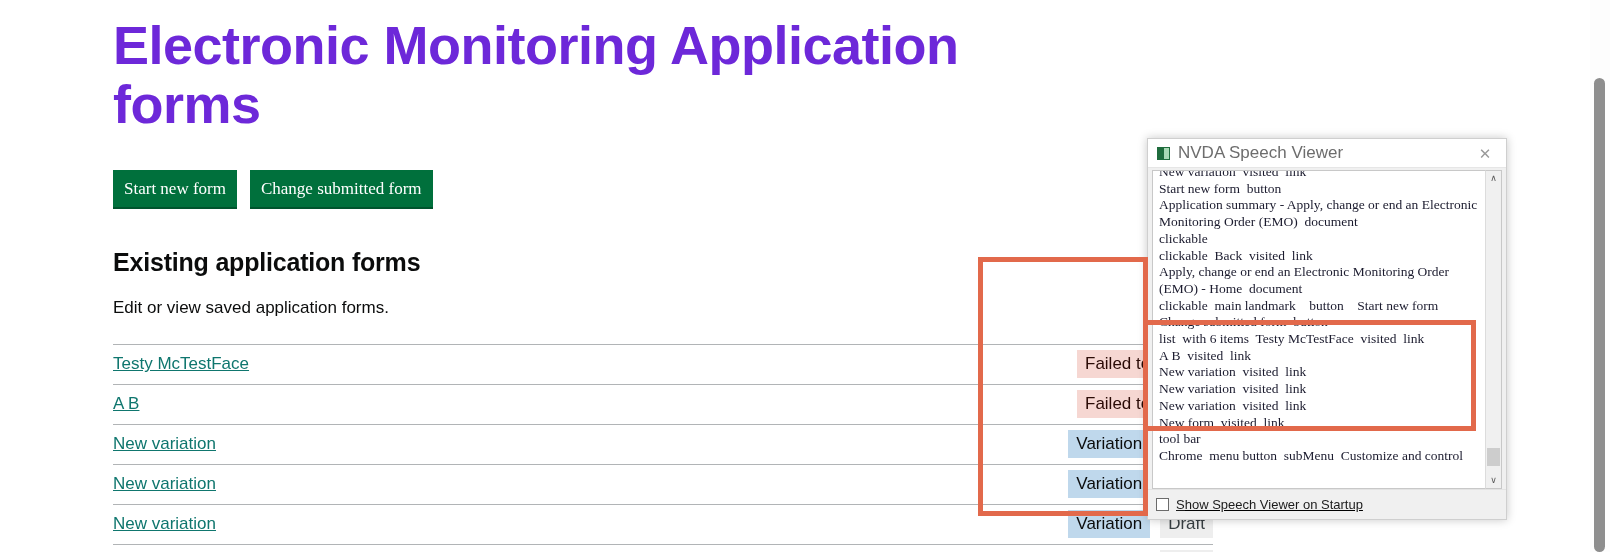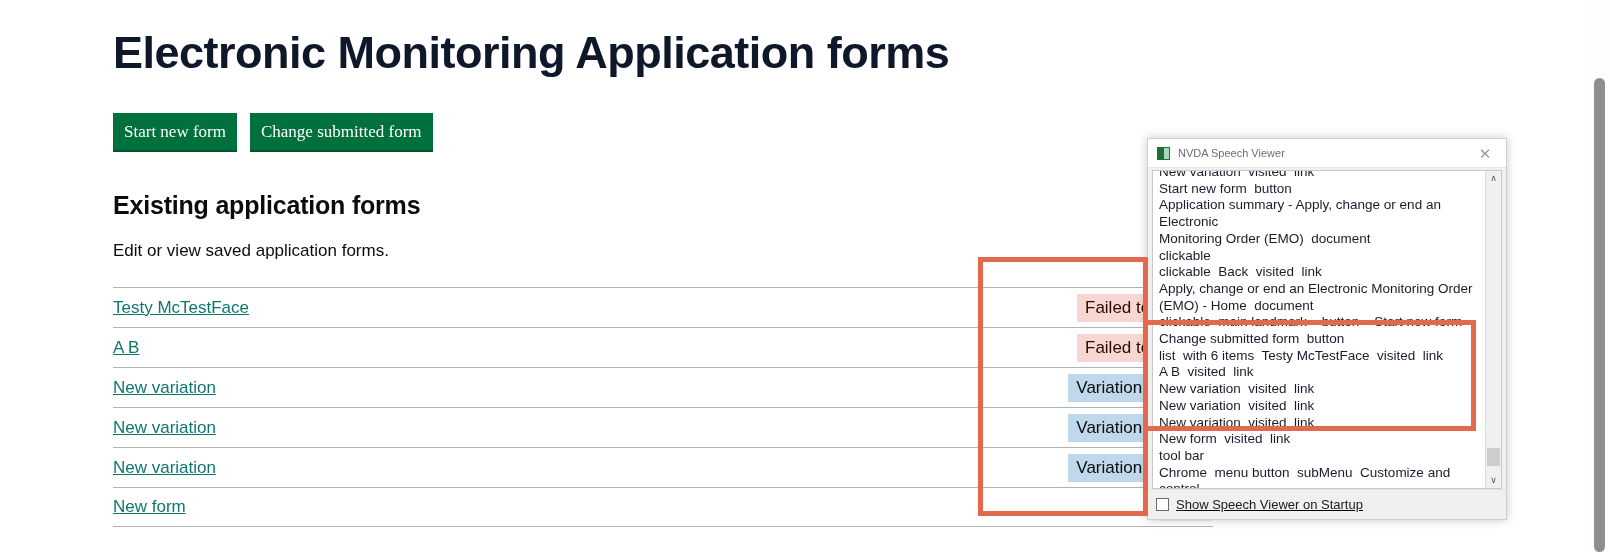--- a/index.html
+++ b/index.html
@@ -16,27 +16,27 @@
   .page {
     position: absolute;
     left: 0; top: 0;
     width: 1590px; height: 552px;
     background: #ffffff;
     color: #0b0c0c;
   }
   .page-inner { padding-left: 113px; padding-top: 0px; width: 1100px; }
 
   .page-title {
-    font-size: 45px;
+    font-size: 54px;
     line-height: 1.09;
     font-weight: 700;
     letter-spacing: -0.5px;
     margin: 0;
-    padding-top: 28px;
-    color: #0f172a;
+    padding-top: 16px;
+    color: #6d28d9;
   }
 
   .button-row { margin-top: 36px; display: flex; gap: 13px; }
   .govuk-button {
     background: #00703c;
     color: #ffffff;
     border: 0;
     border-bottom: 2px solid rgba(0,0,0,0.25);
     font-size: 17px;
     line-height: 1;
@@ -145,21 +145,21 @@
     border: 1px solid #1f6c3d;
   }
   .nvda-appicon::after {
     content: "";
     position: absolute;
     right: 0; top: 0;
     width: 5px; height: 11px;
     background: #a8d9b5;
   }
   .nvda-title {
-    font-size: 11px;
+    font-size: 17px;
     color: #6d6d6d;
     flex: 1 1 auto;
     white-space: nowrap;
     overflow: hidden;
   }
   .nvda-close {
     width: 34px; height: 26px;
     display: flex; align-items: center; justify-content: center;
     color: #9a9a9a;
     font-size: 15px;
@@ -186,21 +186,21 @@
   .nvda-textlines {
     position: absolute;
     left: 0; top: -7px;
     width: 100%;
     padding: 0 4px 0 6px;
     font-size: 13.5px;
     line-height: 16.7px;
     color: #1b1b2e;
     white-space: pre-wrap;
   }
-  .nvda-textlines .line { white-space: pre-wrap; }
+  .nvda-textlines .line { white-space: pre-wrap; font-family: Liberation Serif, serif; }
 
   
   .nvda-vscroll {
     flex: 0 0 17px;
     background: #f0f0f0;
     border: 1px solid #c8c8c8;
     border-left: 1px solid #dcdcdc;
     position: relative;
   }
   .nvda-vscroll .arrow {

